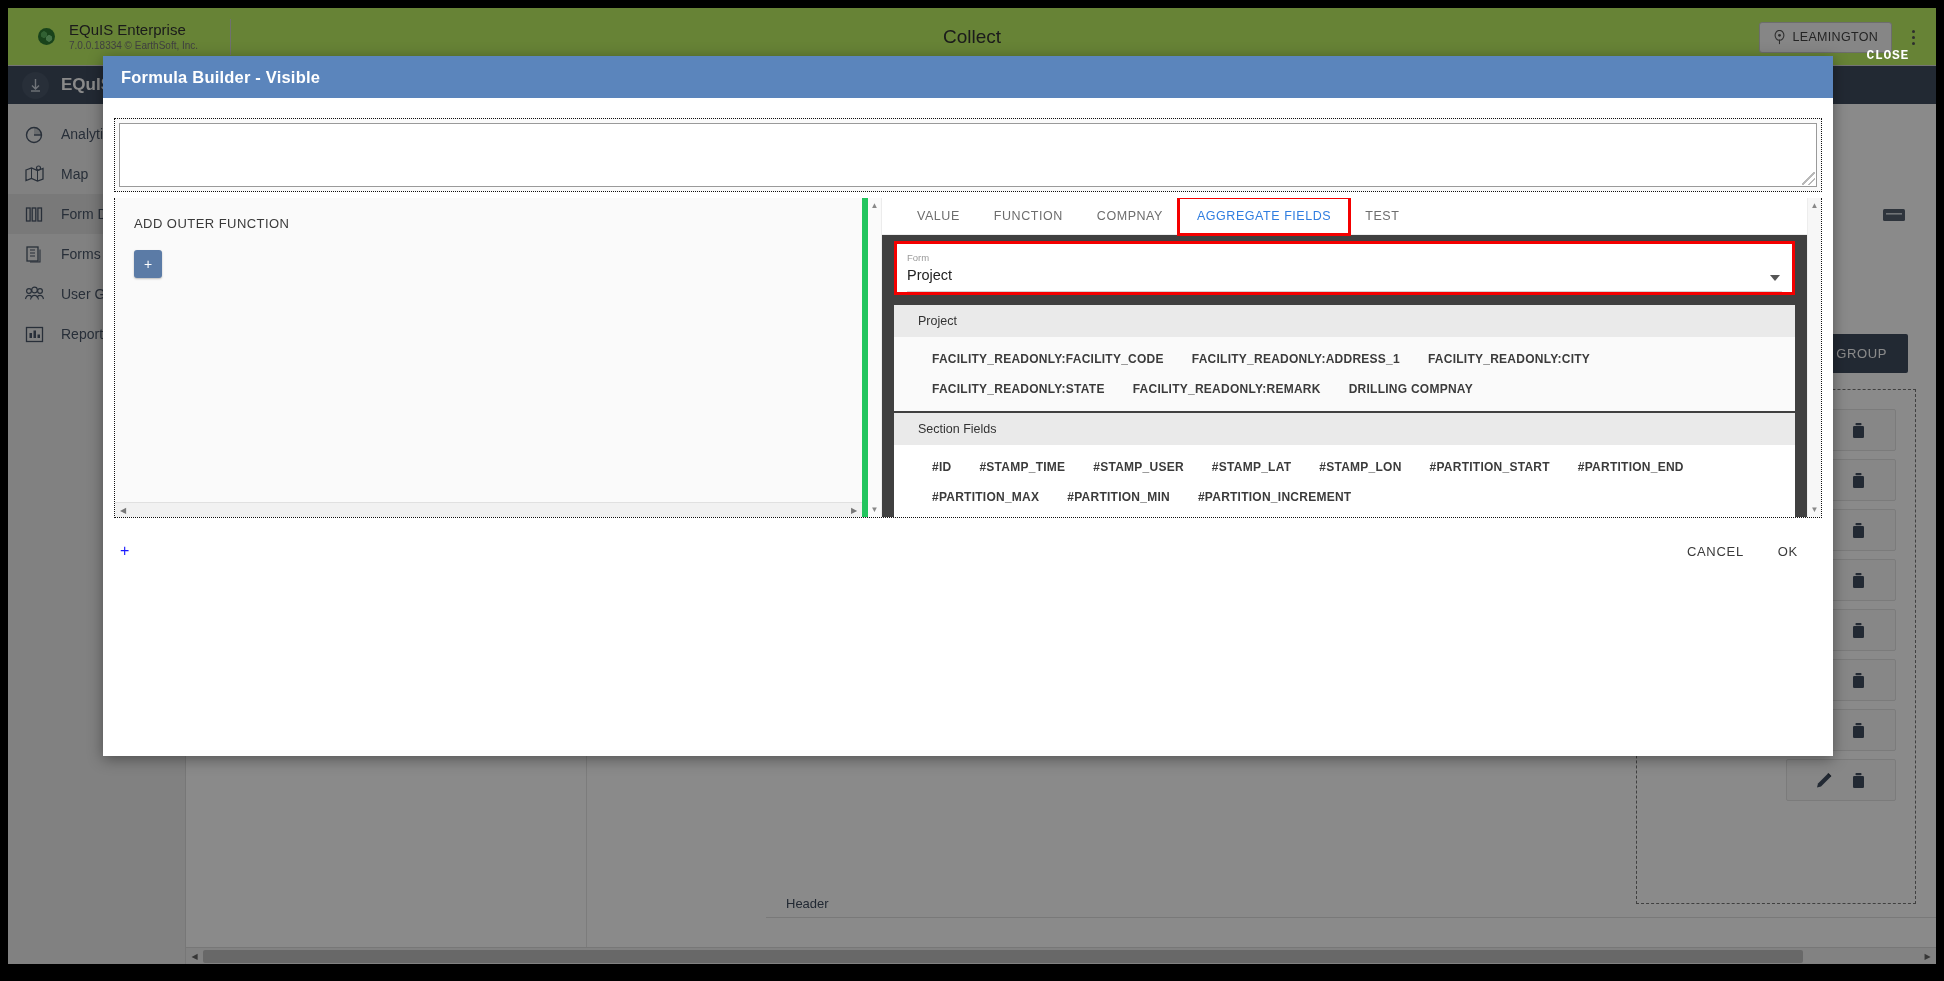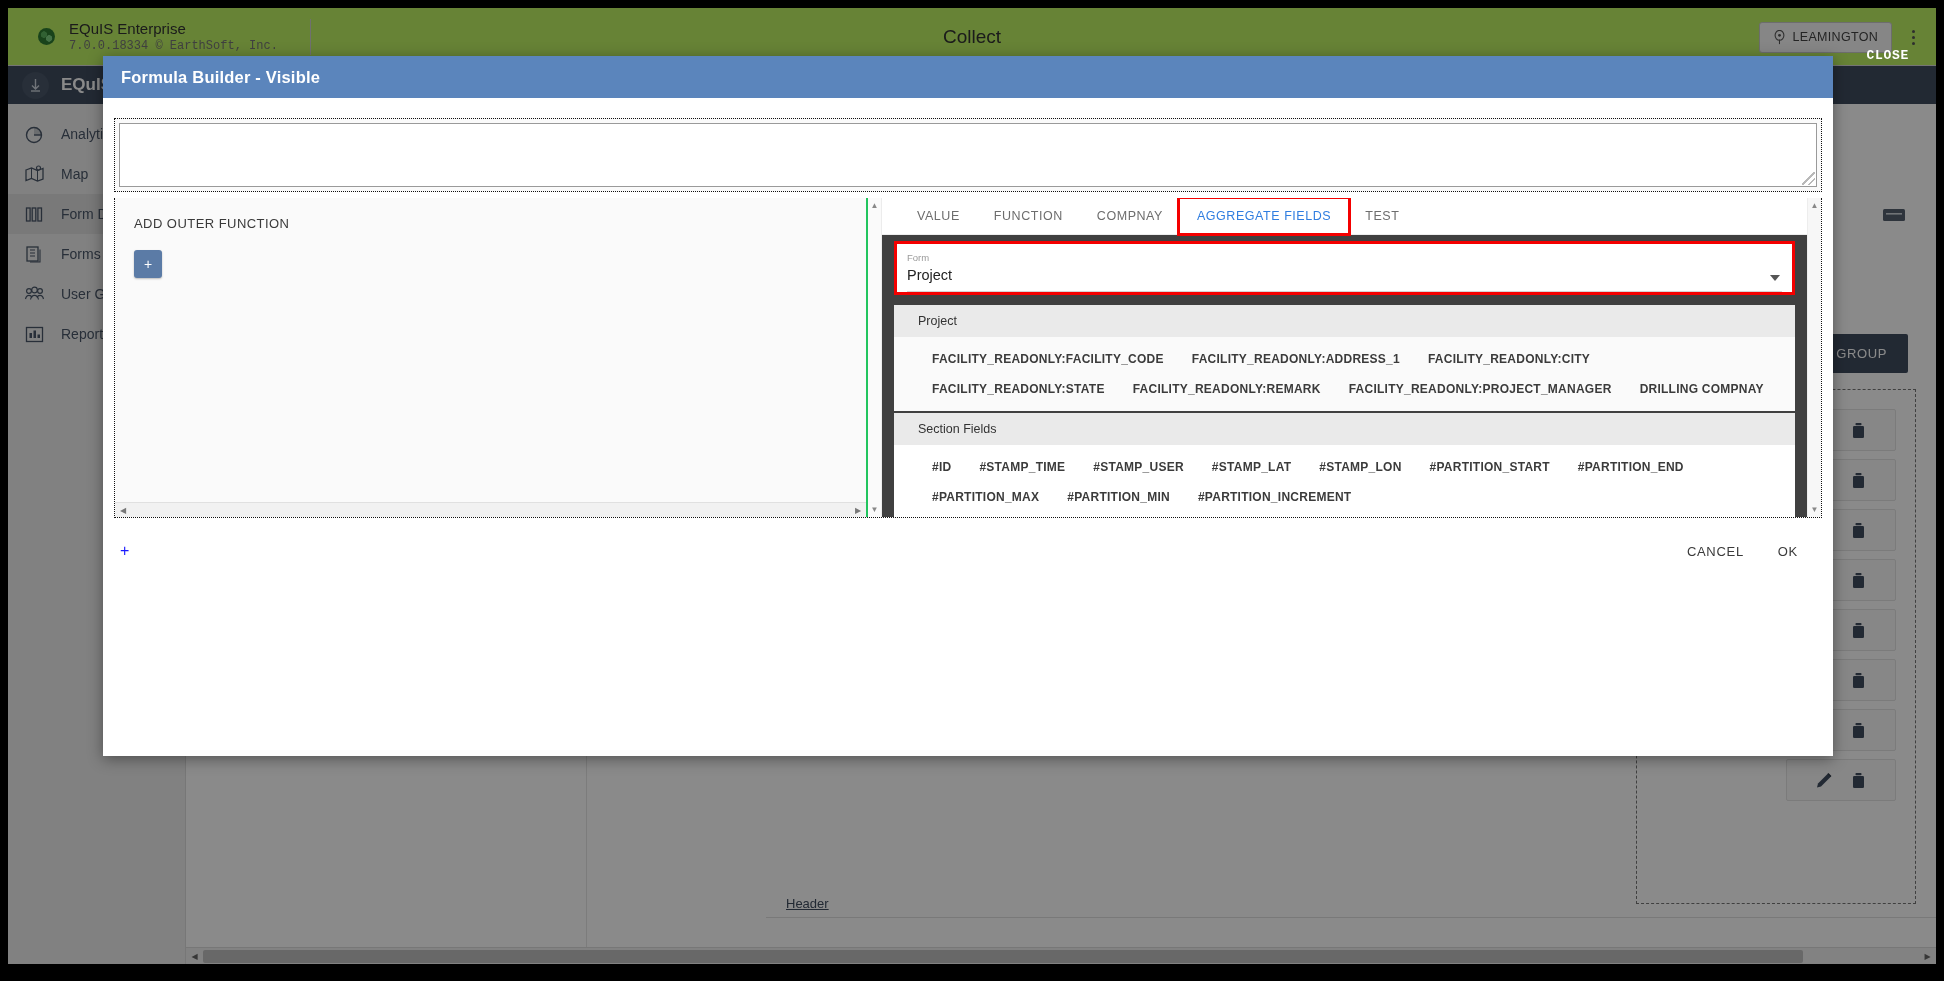--- a/index.html
+++ b/index.html
@@ -42,21 +42,21 @@
   }
   .globe-icon::after {
     content: ""; position: absolute; inset: 2px;
     border-radius: 50%;
     background:
       radial-gradient(circle at 30% 35%, #5bb45e 0 3px, transparent 3.5px),
       radial-gradient(circle at 70% 65%, #7fd182 0 3px, transparent 3.5px);
   }
   .ent-titles { line-height: 1.05; }
   .ent-name { font-size: 15px; color: #333; }
-  .ent-sub { font-size: 12px; color: #777; margin-top: 3px; font-family: Liberation Mono, monospace; }
+  .ent-sub { font-size: 10px; color: #777; margin-top: 3px; }
   .ent-divider { width: 1px; height: 36px; background: #d0d0d0; margin-left: 18px; }
   .ent-center {
     position: absolute; left: 0; right: 0; top: 0; height: 58px;
     display: flex; align-items: center; justify-content: center;
     pointer-events: none;
   }
   .ent-center span { font-size: 19px; color: #333; }
   .ent-right {
     position: absolute; right: 10px; top: 0; height: 58px;
     display: flex; align-items: center; gap: 8px;
@@ -126,21 +126,21 @@
   .row-actions {
     position: absolute; right: 40px;
     width: 110px; height: 42px;
     border: 1px solid #e3e3e3; border-radius: 2px;
     background: #fafafa;
     display: flex; align-items: center; justify-content: center; gap: 14px;
   }
   .row-actions svg { display: block; }
   .hdr-label {
     position: absolute; left: 600px; bottom: 53px;
-    color: #3f4c5f; font-size: 13px; text-decoration: underline;
+    color: #3f4c5f; font-size: 13px;
   }
   .hdr-sep { position: absolute; left: 580px; right: 0; bottom: 46px; height: 1px; background: #e0e0e0; }
   .vline { position: absolute; top: 96px; bottom: 0; width: 1px; background: #e6e6e6; }
 
   
   .app-hscroll {
     position: absolute; left: 0; right: 0; bottom: 0; height: 17px;
     background: #f1f1f1; border-top: 1px solid #dcdcdc;
     display: flex; align-items: center;
   }
@@ -195,21 +195,21 @@
 
   
   .panes {
     position: absolute; left: 11px; right: 11px; top: 100px; height: 320px;
     display: flex;
     border-left: 1px dotted #111; border-right: 1px dotted #111;
     border-bottom: 1px dotted #111;
   }
   .pane-left {
     width: 753px; position: relative; background: #fafafa;
-    border-right: 2px solid #22c55e;
+    border-right: 6px solid #22c55e;
     display: flex; flex-direction: column;
   }
   .pane-left-inner { flex: 1; position: relative; }
   .add-outer-label {
     position: absolute; left: 19px; top: 18px;
     font-size: 13px; color: #3a3a3a; letter-spacing: .45px;
   }
   .plus-btn {
     position: absolute; left: 19px; top: 52px;
     width: 28px; height: 28px; border-radius: 3px;
@@ -602,21 +602,20 @@
             </div>
 
             <div class="group">
               <div class="group-header">Project</div>
               <div class="chips">
                 <span class="chip">FACILITY_READONLY:FACILITY_CODE</span>
                 <span class="chip">FACILITY_READONLY:ADDRESS_1</span>
                 <span class="chip">FACILITY_READONLY:CITY</span>
                 <span class="chip">FACILITY_READONLY:STATE</span>
                 <span class="chip">FACILITY_READONLY:REMARK</span>
-                <span class="chip">FACILITY_READONLY:PROJECT_MANAGER</span>
                 <span class="chip">DRILLING COMPNAY</span>
               </div>
             </div>
 
             <div class="group" style="margin-top:2px;">
               <div class="group-header">Section Fields</div>
               <div class="chips chips-plain">
                 <span class="chip">#ID</span>
                 <span class="chip">#STAMP_TIME</span>
                 <span class="chip">#STAMP_USER</span>

